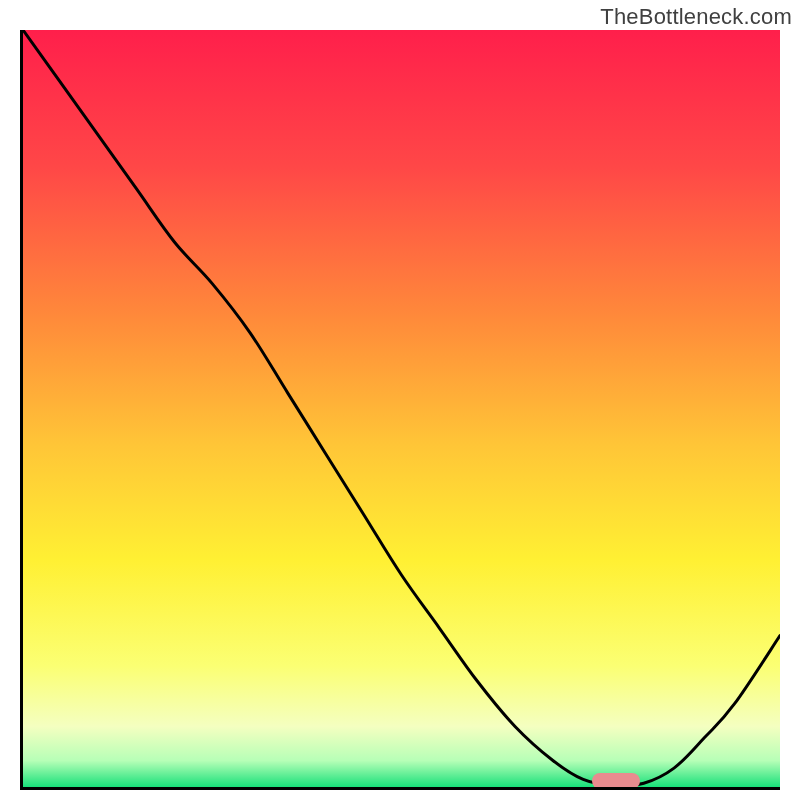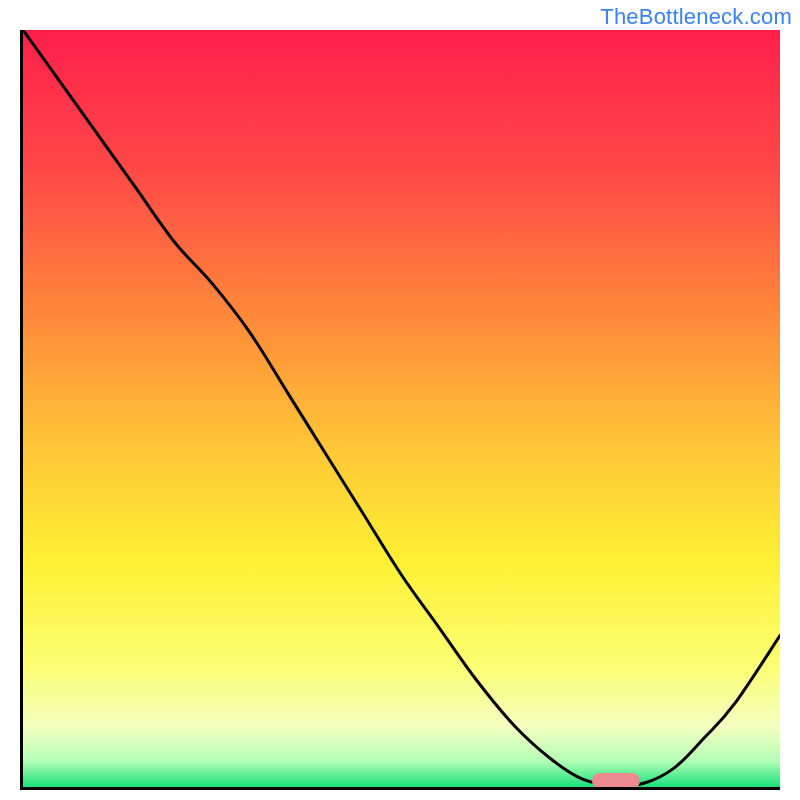--- a/index.html
+++ b/index.html
@@ -15,21 +15,21 @@
     position: relative;
     width: 800px;
     height: 800px;
   }
   .watermark {
     position: absolute;
     top: 4px;
     right: 8px;
     font-size: 22px;
     font-weight: 500;
-    color: #3b82f6;
+    color: #404040;
     z-index: 10;
     letter-spacing: 0.2px;
   }
   .plot-area {
     position: absolute;
     left: 20px;
     top: 30px;
     width: 760px;
     height: 760px;
     border-left: 3px solid #000;

